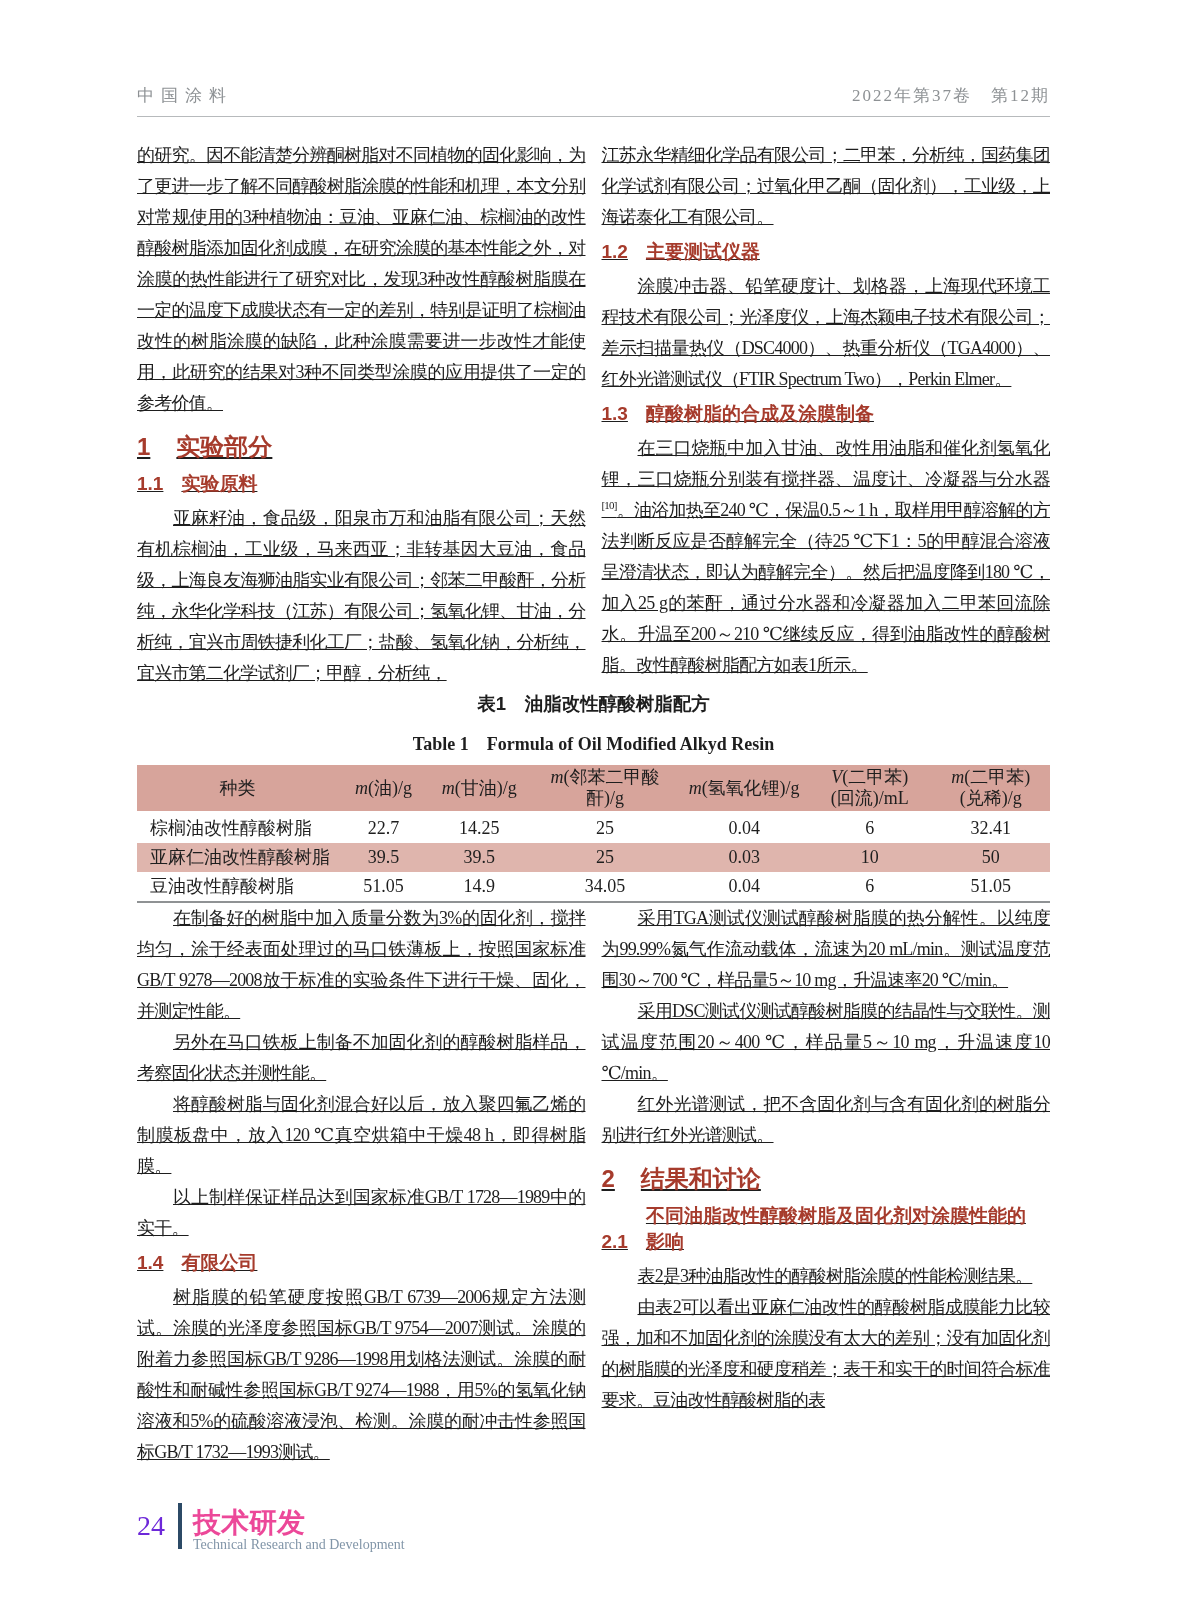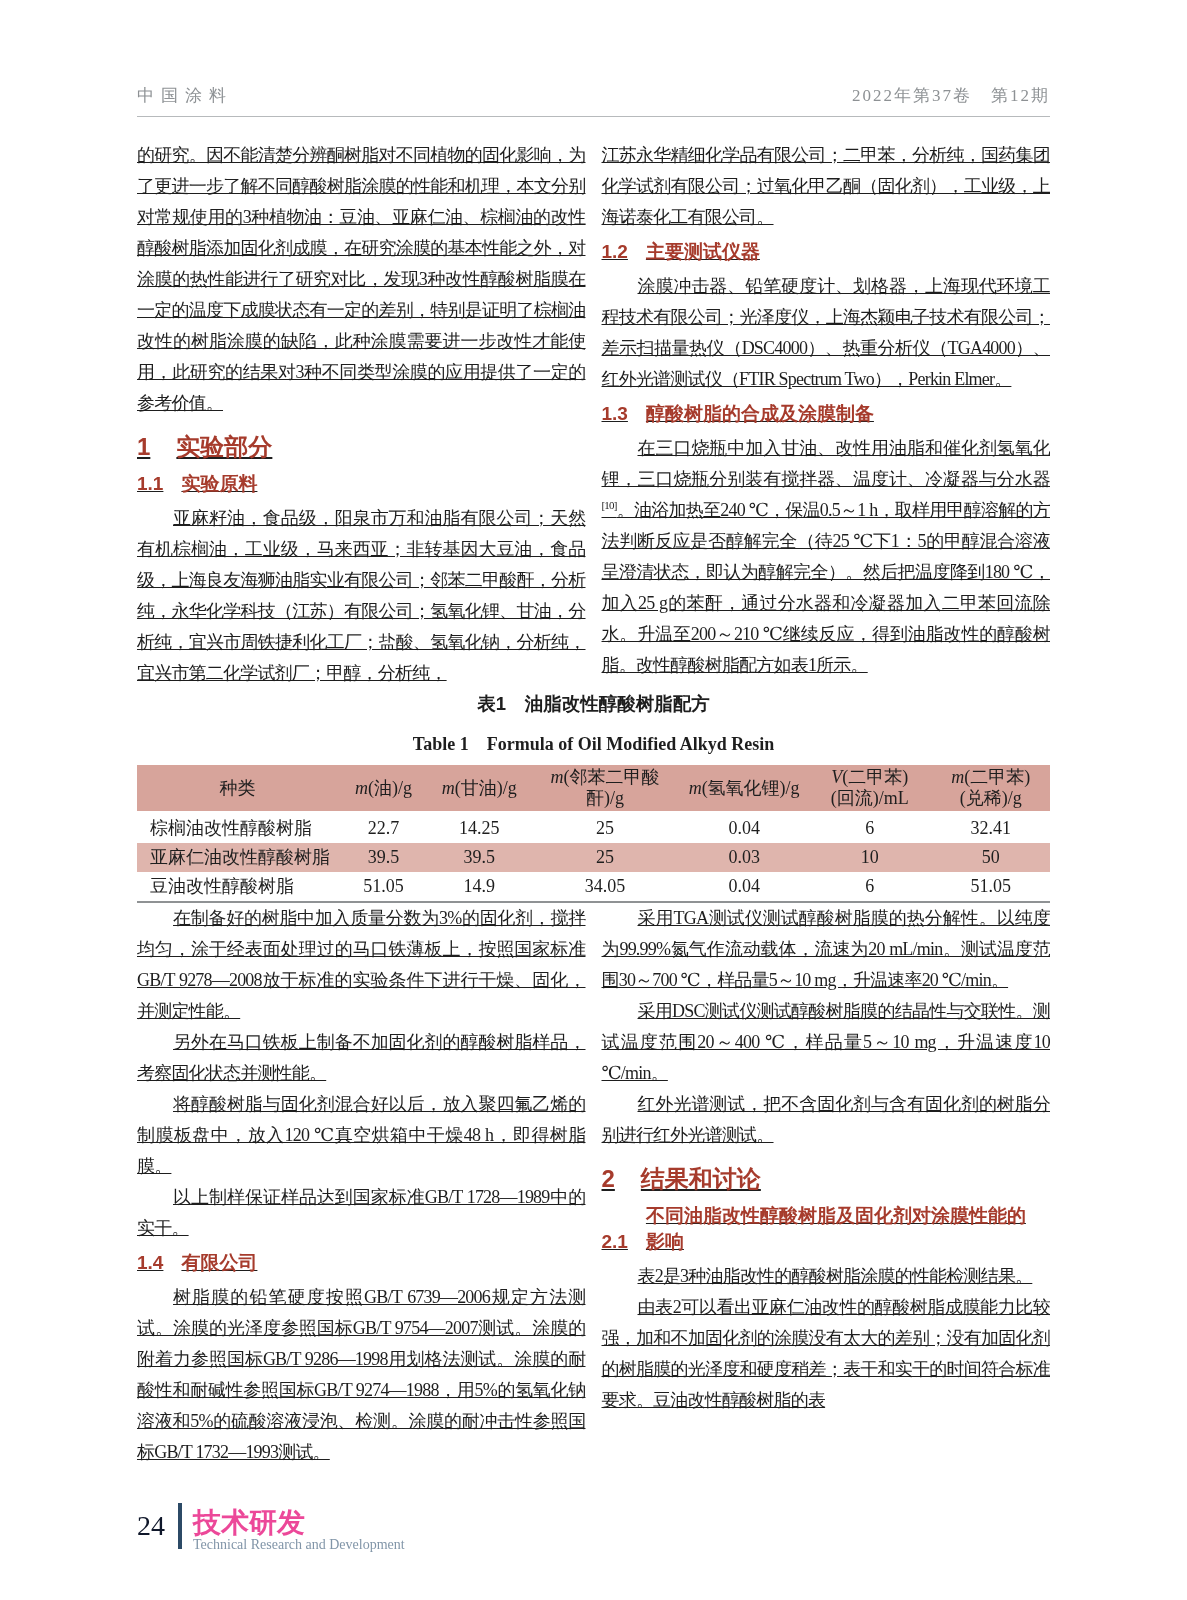--- a/index.html
+++ b/index.html
@@ -70,21 +70,21 @@
   table.t1 tr.stripe td { background:#dfb5ad;margin-top:43px; }
   table.t1 tbody tr:last-child td { border-bottom:2px solid #8f9294; }
   .sym { font-style:italic; font-family:"Liberation Serif","DejaVu Serif",serif; }
 
   
   .pfooter {
     position:absolute; left:137px; top:1496px;
     display:flex; align-items:center;
   }
   .pfooter .pnum {
-    font-size:28px; color:#0f172a; margin-right:13px; line-height:48px;
+    font-size:28px; color:#6d28d9; margin-right:13px; line-height:48px;
   }
   .pfooter .fbar { width:4px; height:46px; background:#2c4a66; margin-right:11px; }
   .pfooter .fzh {
     font-family:"Liberation Sans","DejaVu Sans",sans-serif;
     font-weight:bold; font-size:28px; color:#ec4899; line-height:24px;margin-top:15px;
   }
   .pfooter .fen { font-size:14px; color:#8195a8; line-height:20px; }
 </style>
 </head>
 <body>

